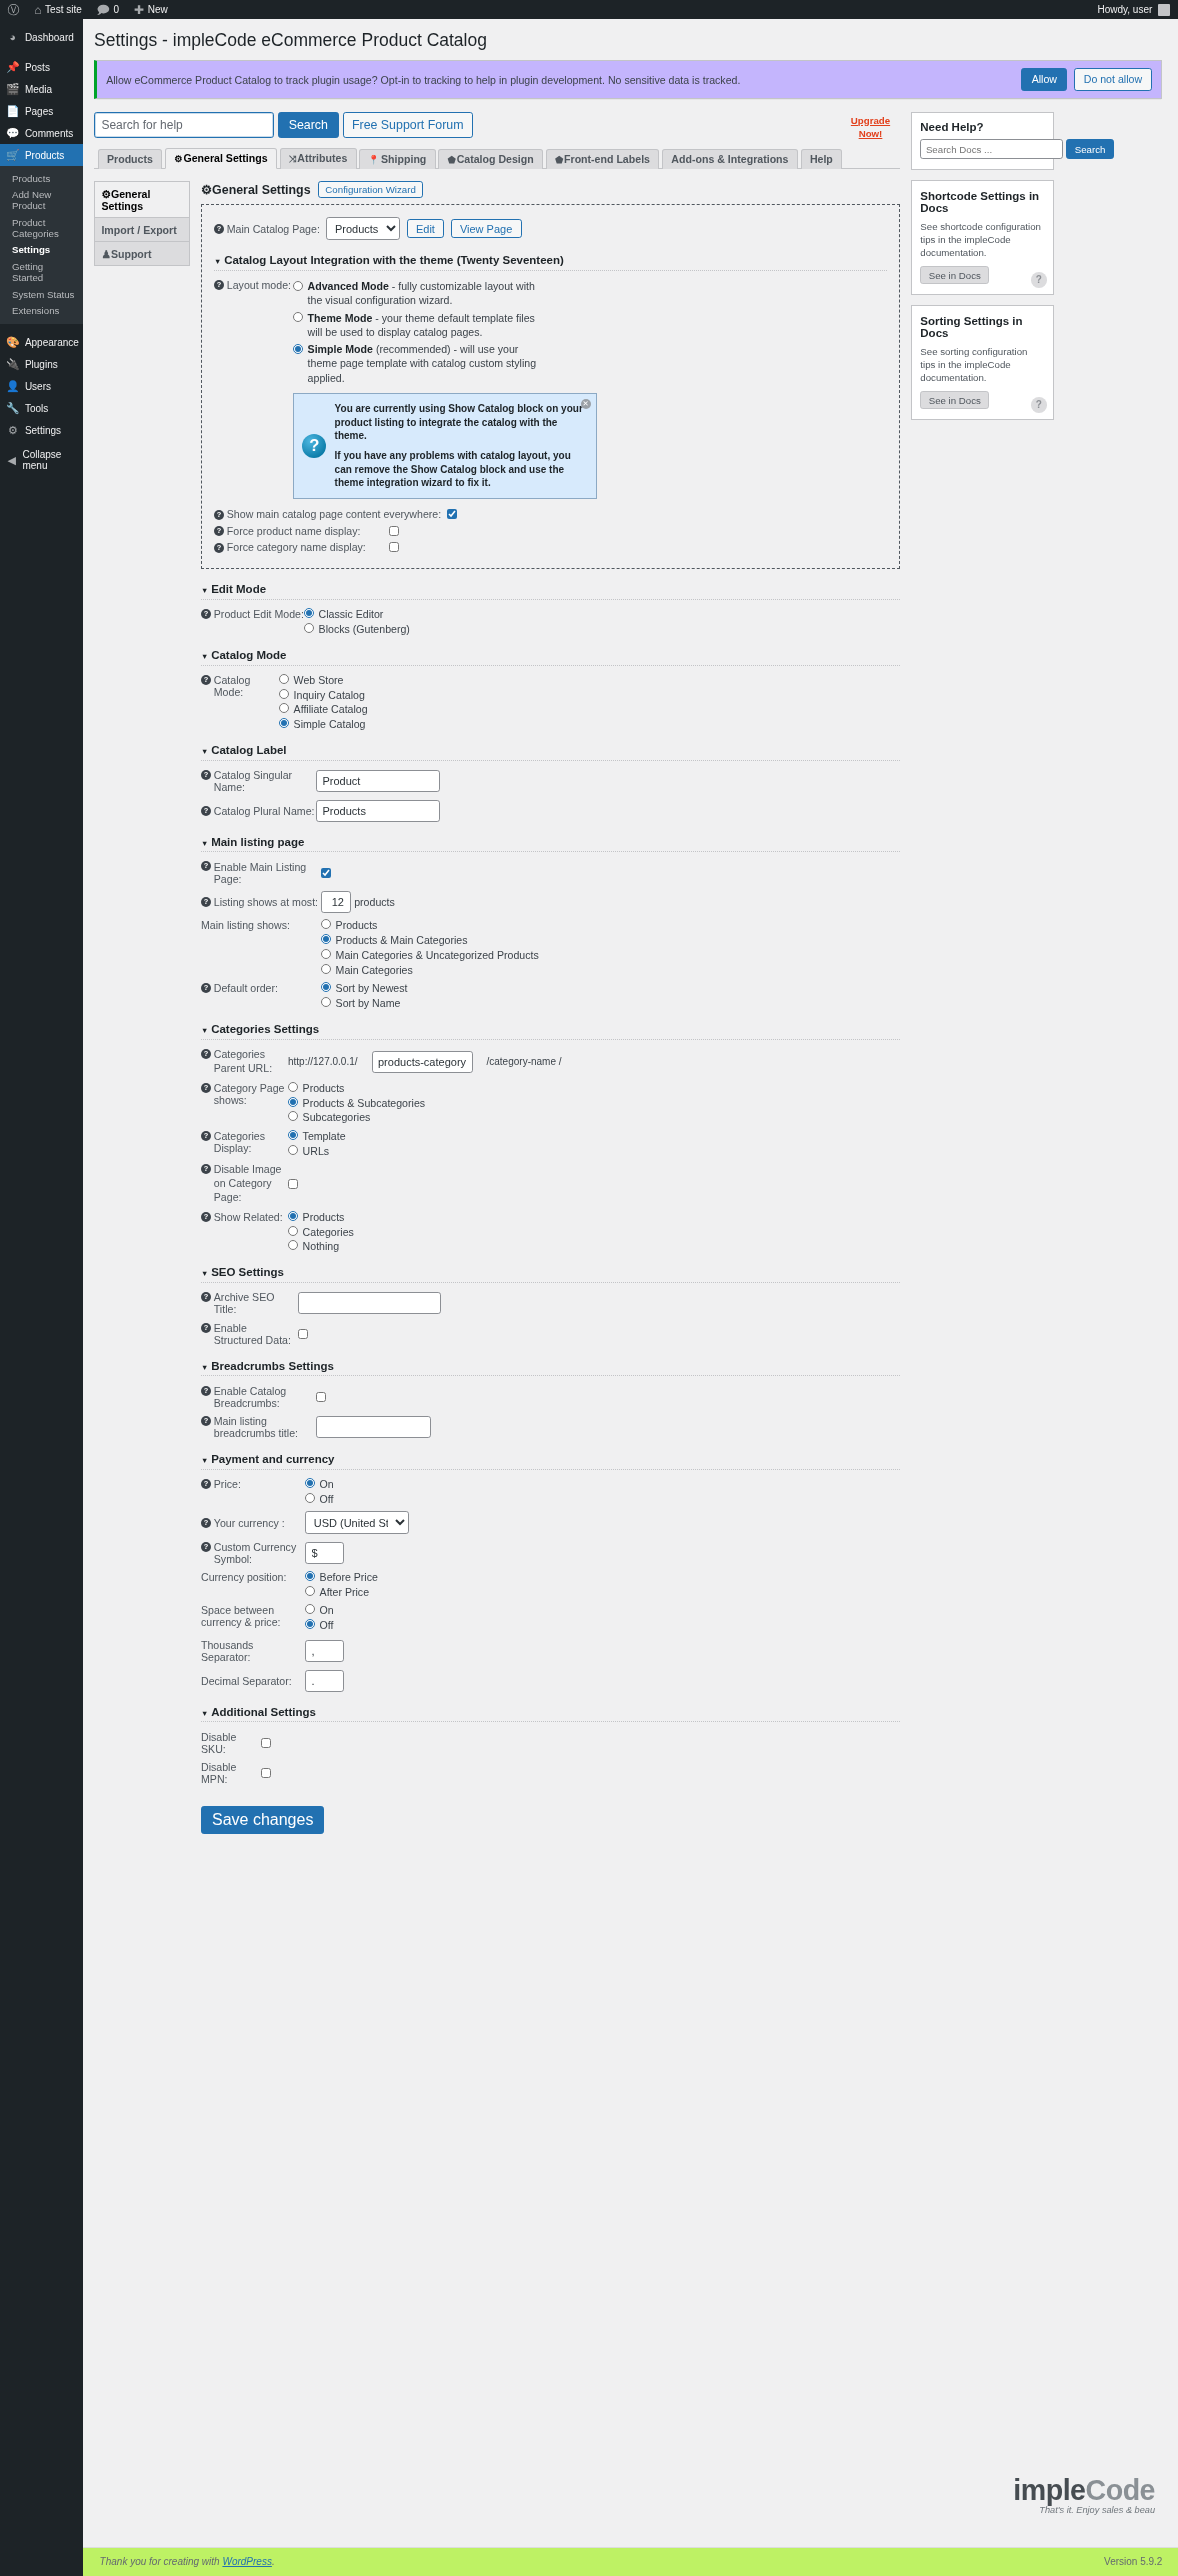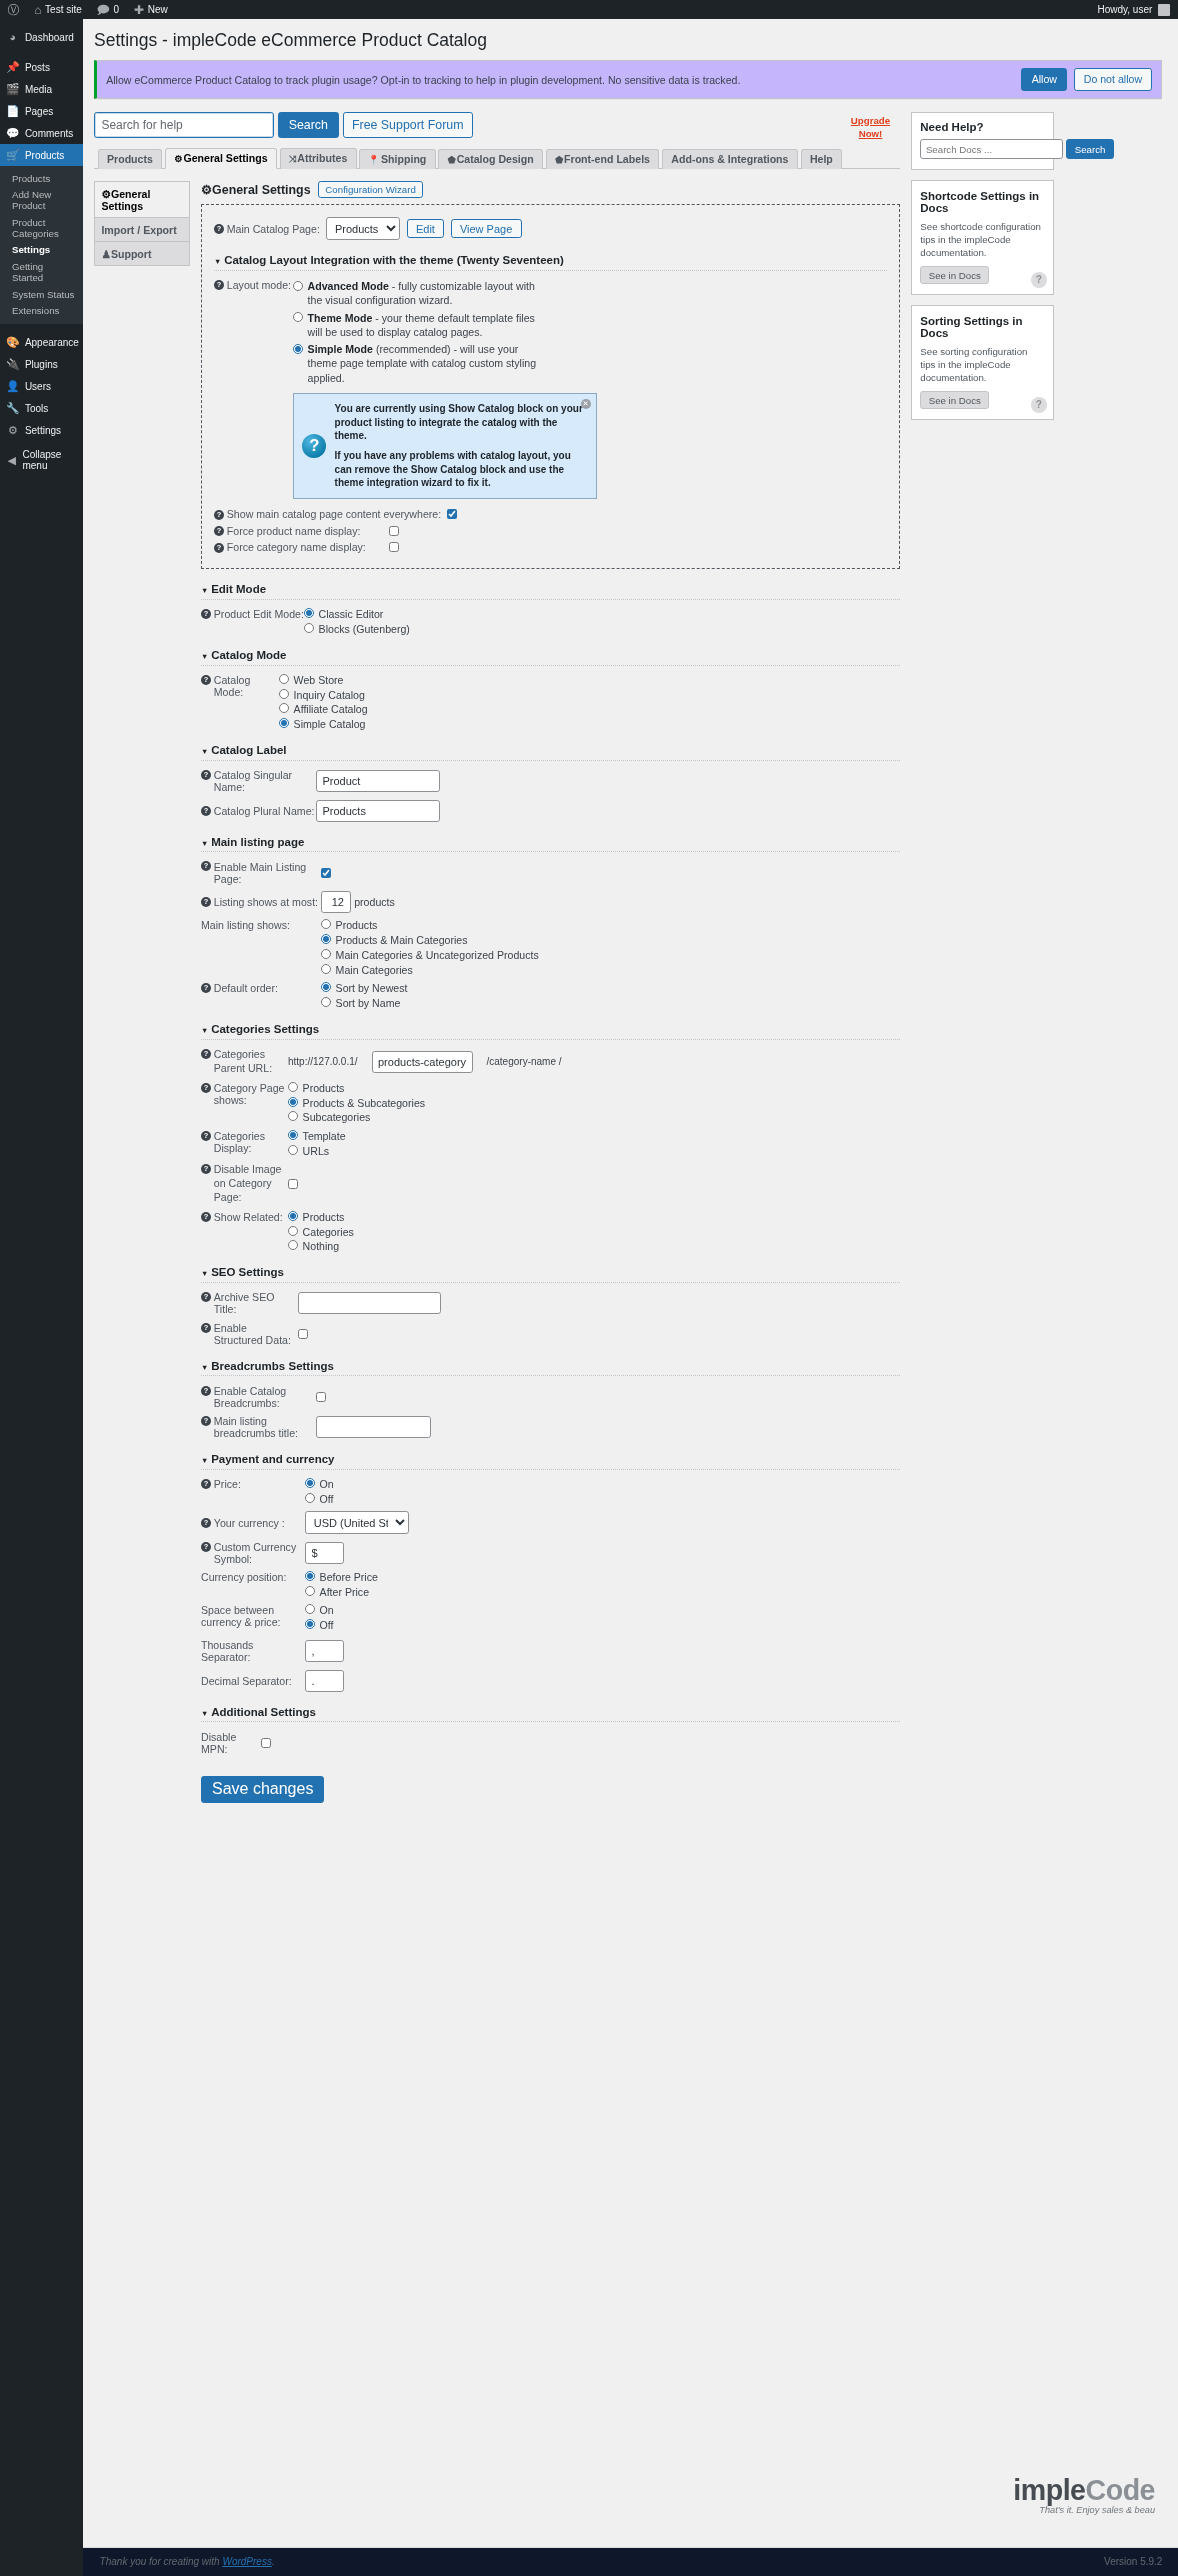--- a/index.html
+++ b/index.html
@@ -210,21 +210,21 @@
 
   
   .brandlogo{
     position:absolute;right:24px;bottom:61px;text-align:right;pointer-events:none;
   }
   .brandlogo .bl1{font-size:28.6px;font-weight:bold;color:#464c51;letter-spacing:-0.5px;line-height:1;}
   .brandlogo .bl1 .lite{color:#8a9095;}
   .brandlogo .bl2{font-size:9.2px;color:#6f767c;margin-top:0.9px;font-style:italic;}
   .footer{
     position:absolute;left:83px;right:0;bottom:0;height:29.5px;
-    border-top:0.9px solid #dcdcde;background:#0f172a;
+    border-top:0.9px solid #dcdcde;background:#bef264;
     display:flex;align-items:center;padding:0 16.6px;font-size:10px;color:#646970;font-style:italic;
   }
   .footer a{color:#2271b1;text-decoration:underline;}
   .footer .ver{margin-left:auto;font-style:normal;}
 </style>
 </head>
 <body>
 
 <div class="adminbar">
   <div class="ab-item">
@@ -743,20 +743,24 @@
             <div class="row" style="align-items:center;">
               <span class="lbl" style="width:104px;">Decimal Separator:</span>
               <input class="txt" style="width: 39px;" value=".">
             </div>
           </div>
 
           
           <div class="sec-title"><span class="caret">▼</span><span>Additional Settings</span></div>
           <div class="sec-body">
             <div class="row" style="align-items:center;">
+              <span class="lbl" style="width:60px;">Disable SKU:</span>
+              <input type="checkbox" class="check" style="">
+            </div>
+            <div class="row" style="align-items:center;">
               <span class="lbl" style="width:60px;">Disable MPN:</span>
               <input type="checkbox" class="check" style="">
             </div>
           </div>
 
           <button class="save-btn">Save changes</button>
         </div>
       </div>
     </div>
 

